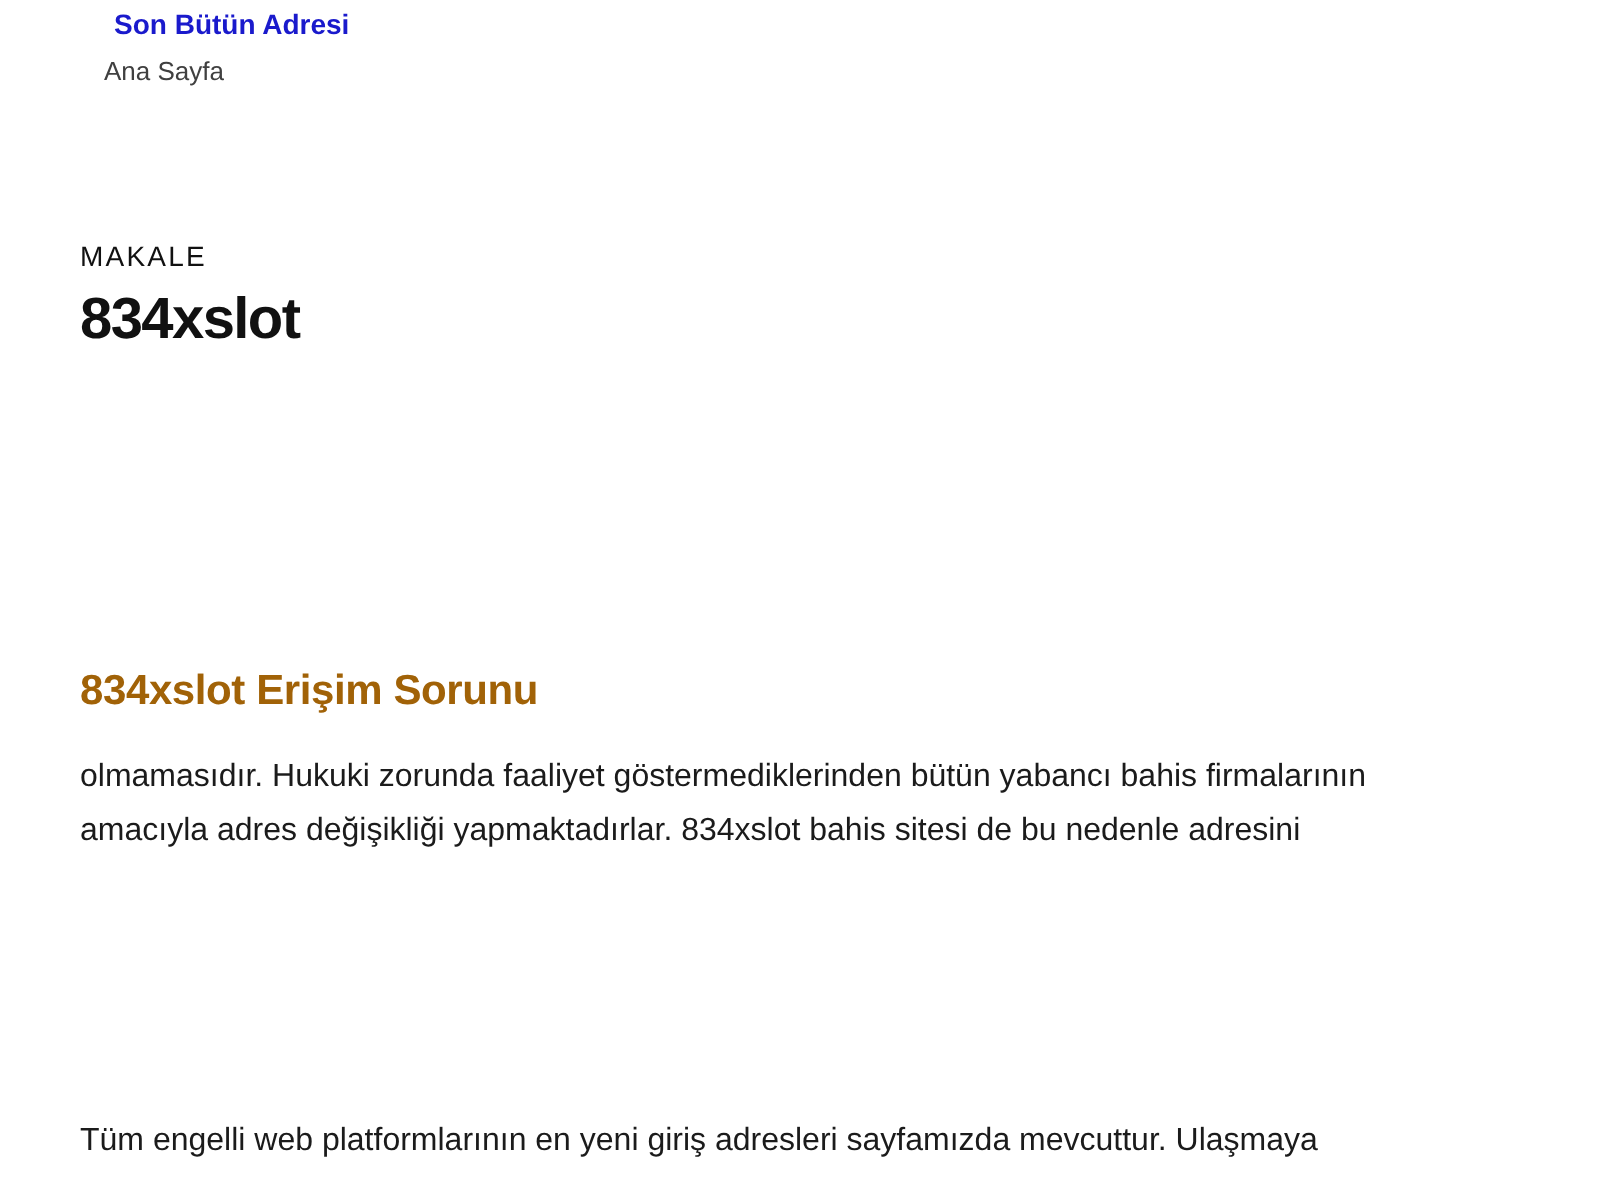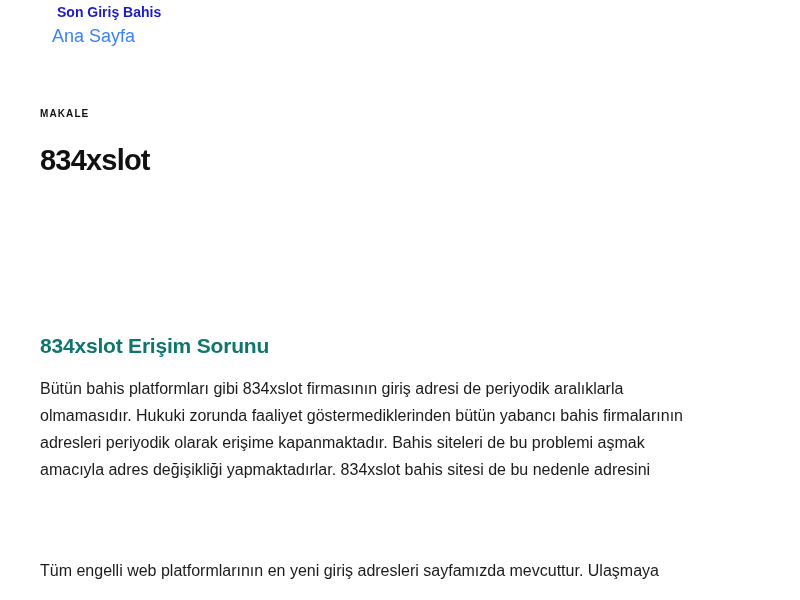--- a/index.html
+++ b/index.html
@@ -30,32 +30,32 @@
       font-weight: bold;
       color: #1a1acc;
       text-decoration: none;
       line-height: 18px;
       white-space: nowrap;
     }
     .nav-link {
       position: absolute;
       left: 52px;
       top: 28px;
-      font-size: 18px;
-      color: #3b82f6;
+      font-size: 13px;
+      color: #404040;
       text-decoration: none;
       line-height: 16px;
       white-space: nowrap;
     }
     .article-label {
       position: absolute;
       left: 40px;
-      top: 107px;
-      font-size: 10px;
-      font-weight: bold;
+      top: 121px;
+      font-size: 14px;
+      font-weight: normal;
       letter-spacing: 1.1px;
       color: #111111;
       line-height: 14px;
     }
     .article-title {
       position: absolute;
       left: 40px;
       top: 140px;
       margin: 0;
       font-size: 29px;
@@ -65,54 +65,52 @@
       line-height: 40px;
     }
     .section-heading {
       position: absolute;
       left: 40px;
       top: 331px;
       margin: 0;
       font-size: 21px;
       font-weight: bold;
       letter-spacing: -0.2px;
-      color: #0f766e;
+      color: #a16207;
       line-height: 30px;
       white-space: nowrap;
     }
     .paragraph {
       position: absolute;
       left: 40px;
       width: 690px;
       margin: 0;
       font-size: 16px;
       line-height: 27px;
       color: #1b1b1b;
     }
     .para-1 { top: 375px; }
     .para-2 { top: 557px; }
     .line { display: block; white-space: nowrap; }
   </style>
 </head>
 <body>
 
 <header class="site-header">
-  <a class="site-title">Son Giriş Bahis</a>
+  <a class="site-title">Son Bütün Adresi</a>
   <a class="nav-link">Ana Sayfa</a>
 </header>
 
 <main>
   <div class="article-label">MAKALE</div>
   <h1 class="article-title">834xslot</h1>
 
   <h2 class="section-heading">834xslot Erişim Sorunu</h2>
 
   <p class="paragraph para-1">
-    <span class="line">Bütün bahis platformları gibi 834xslot firmasının giriş adresi de periyodik aralıklarla</span>
     <span class="line">olmamasıdır. Hukuki zorunda faaliyet göstermediklerinden bütün yabancı bahis firmalarının</span>
-    <span class="line">adresleri periyodik olarak erişime kapanmaktadır. Bahis siteleri de bu problemi aşmak</span>
     <span class="line">amacıyla adres değişikliği yapmaktadırlar. 834xslot bahis sitesi de bu nedenle adresini</span>
   </p>
 
   <p class="paragraph para-2">
     <span class="line">Tüm engelli web platformlarının en yeni giriş adresleri sayfamızda mevcuttur. Ulaşmaya</span>
   </p>
 </main>
 
 </body></html>

